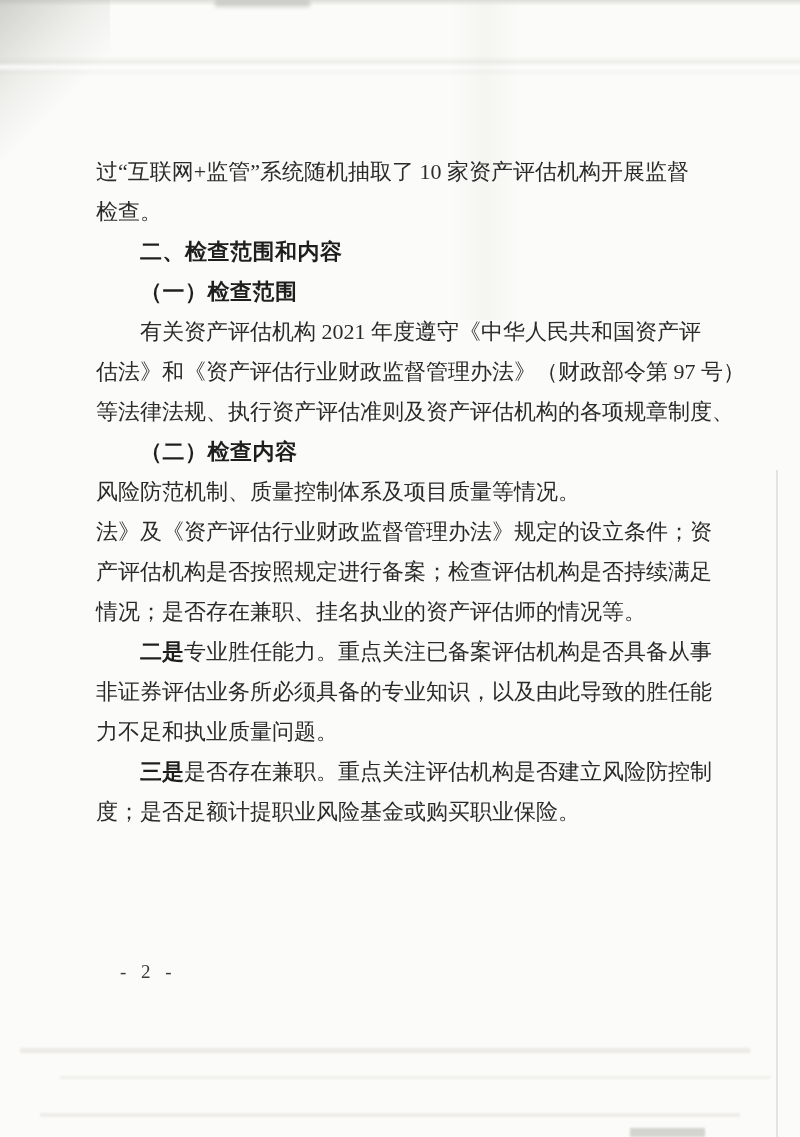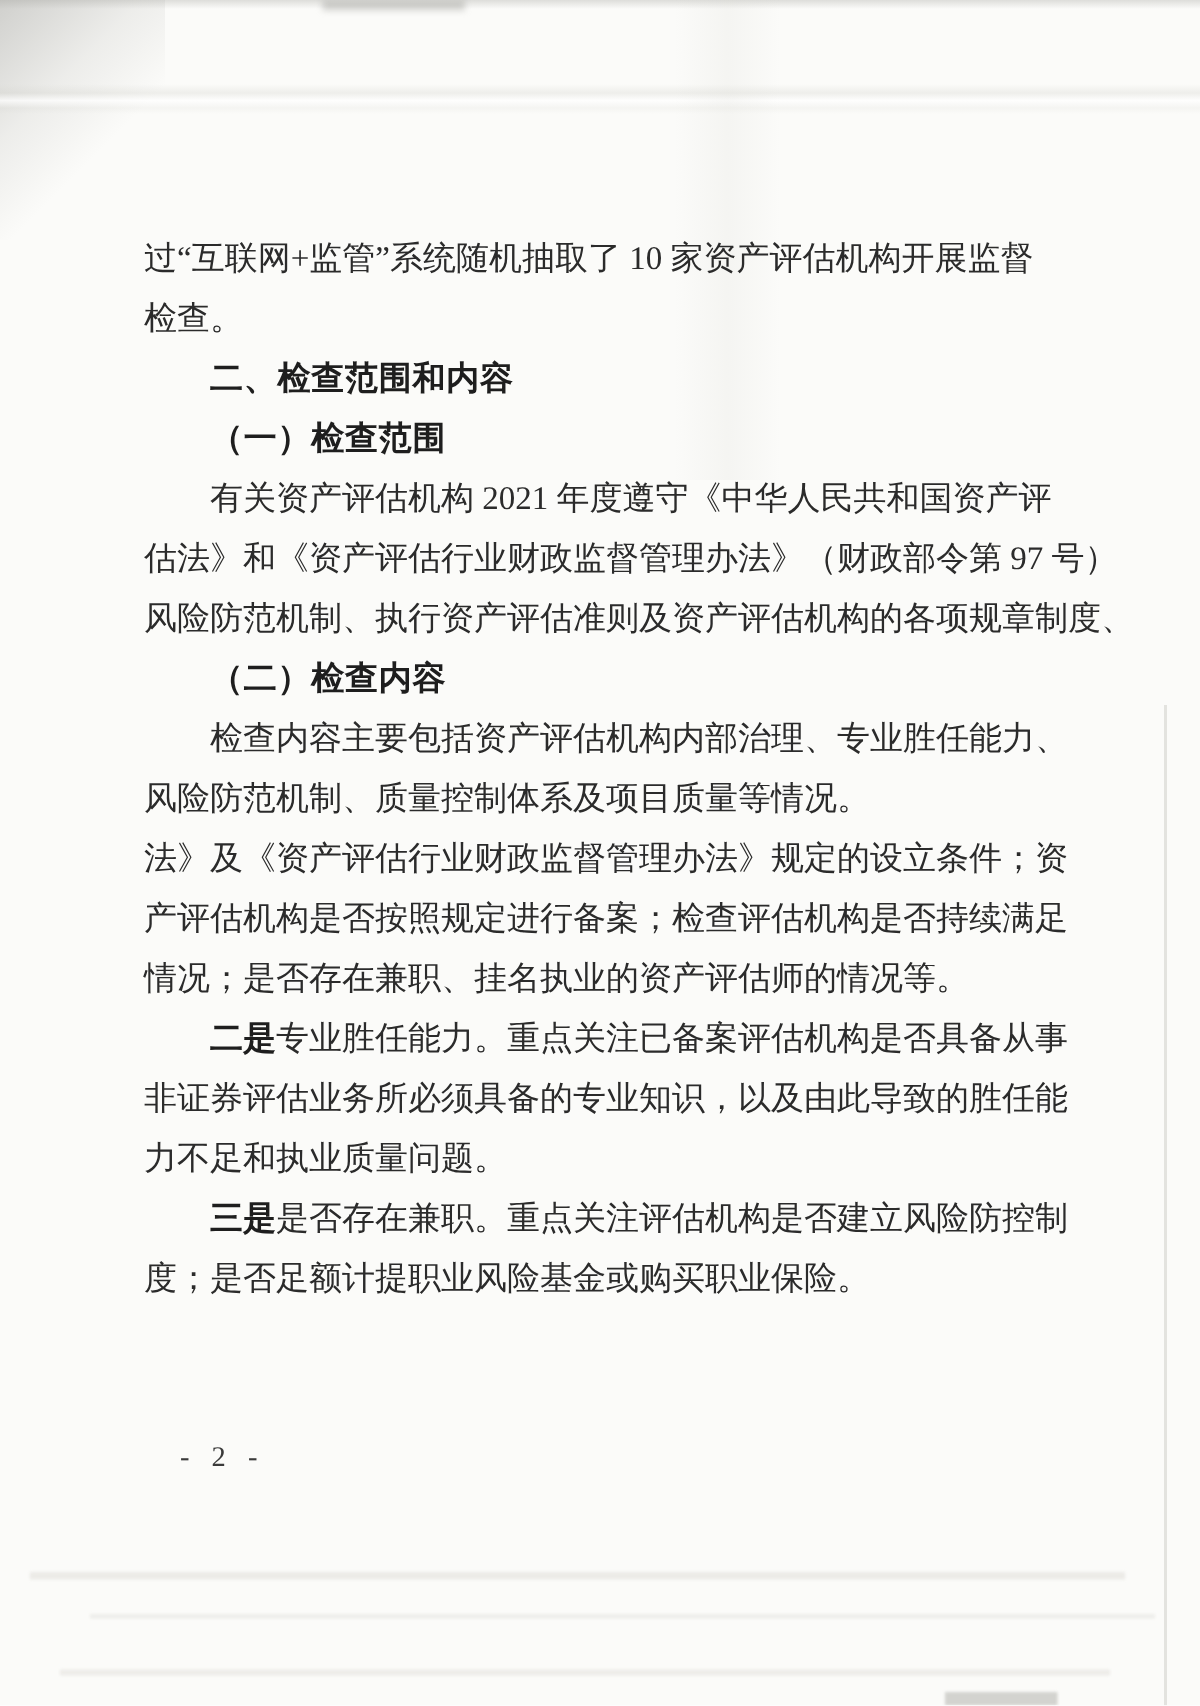--- a/index.html
+++ b/index.html
@@ -81,23 +81,22 @@
   <div class="art art-streak3"></div>
   <div class="art art-corner-br"></div>
 
   <div class="body-text">
     <div class="line"><span class="b"></span><span>过“互联网+监管”系统随机抽取了 10 家资产评估机构开展监督</span></div>
     <div class="line"><span class="b"></span><span>检查。</span></div>
     <div class="line indent heading"><span class="b">二、检查范围和内容</span><span></span></div>
     <div class="line indent heading"><span class="b">（一）检查范围</span><span></span></div>
     <div class="line indent"><span class="b"></span><span>有关资产评估机构 2021 年度遵守《中华人民共和国资产评</span></div>
     <div class="line"><span class="b"></span><span>估法》和《资产评估行业财政监督管理办法》（财政部令第 97 号）</span></div>
-    <div class="line"><span class="b"></span><span>风险防范机制、执行资产评估准则及资产评估机构的各项规章制度、</span></div>
+    <div class="line"><span class="b"></span><span>等法律法规、执行资产评估准则及资产评估机构的各项规章制度、</span></div>
     <div class="line indent heading"><span class="b">（二）检查内容</span><span></span></div>
-    <div class="line indent"><span class="b"></span><span>检查内容主要包括资产评估机构内部治理、专业胜任能力、</span></div>
     <div class="line"><span class="b"></span><span>风险防范机制、质量控制体系及项目质量等情况。</span></div>
     <div class="line"><span class="b"></span><span>法》及《资产评估行业财政监督管理办法》规定的设立条件；资</span></div>
     <div class="line"><span class="b"></span><span>产评估机构是否按照规定进行备案；检查评估机构是否持续满足</span></div>
     <div class="line"><span class="b"></span><span>情况；是否存在兼职、挂名执业的资产评估师的情况等。</span></div>
     <div class="line indent"><span class="b">二是</span><span>专业胜任能力。重点关注已备案评估机构是否具备从事</span></div>
     <div class="line"><span class="b"></span><span>非证券评估业务所必须具备的专业知识，以及由此导致的胜任能</span></div>
     <div class="line"><span class="b"></span><span>力不足和执业质量问题。</span></div>
     <div class="line indent"><span class="b">三是</span><span>是否存在兼职。重点关注评估机构是否建立风险防控制</span></div>
     <div class="line"><span class="b"></span><span>度；是否足额计提职业风险基金或购买职业保险。</span></div>
   </div>

